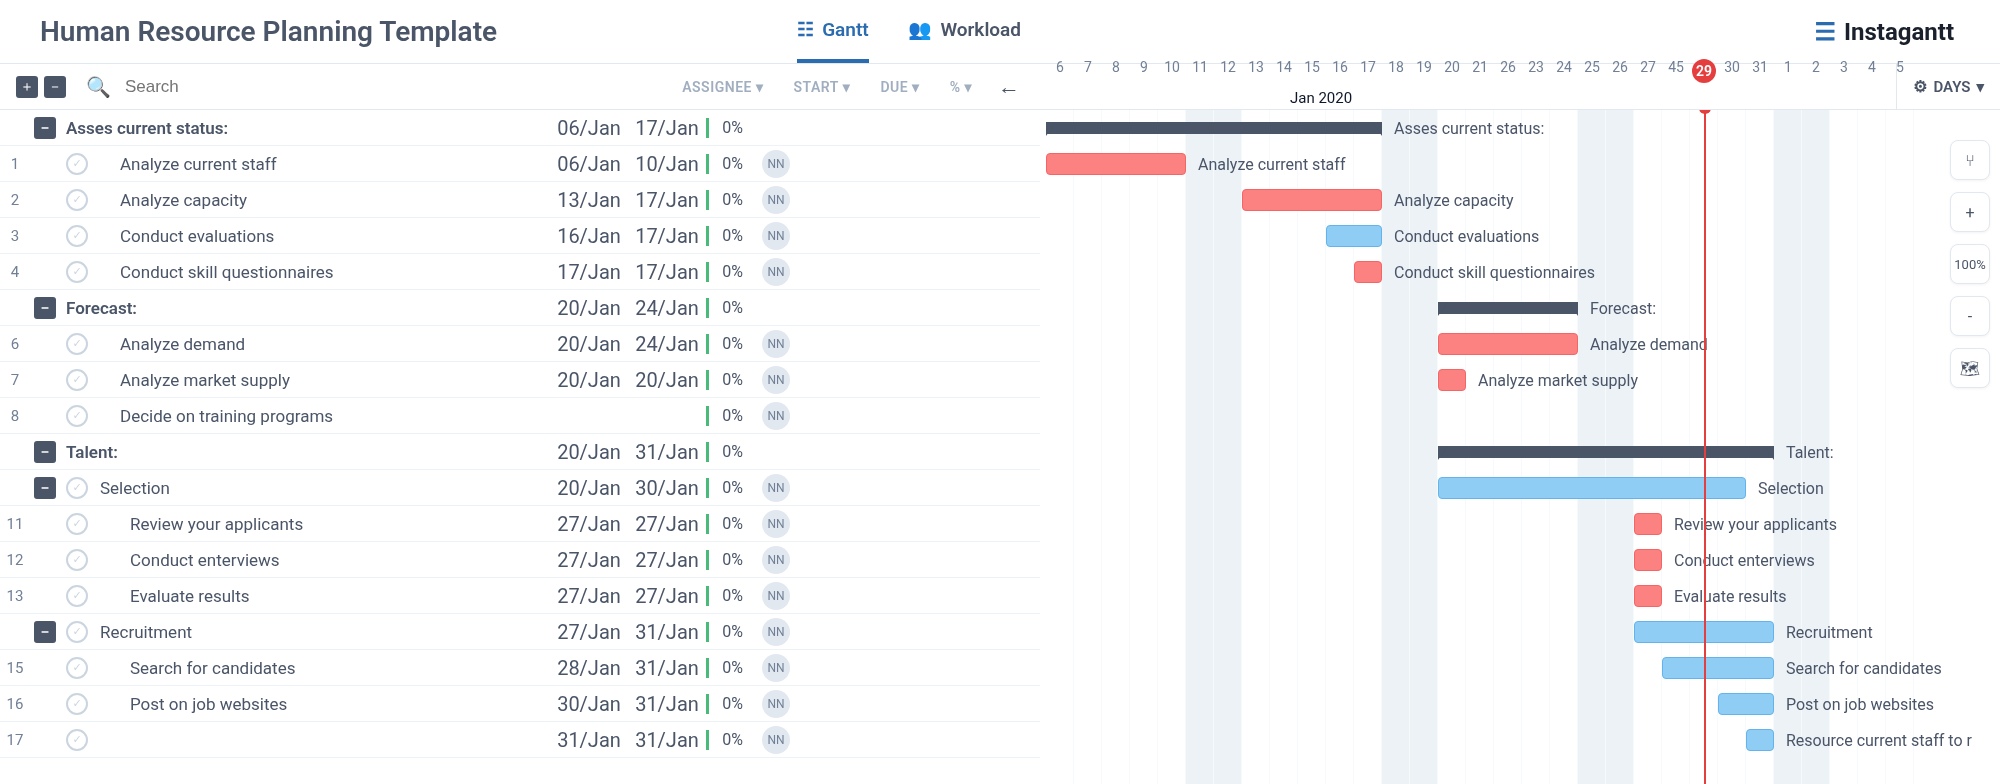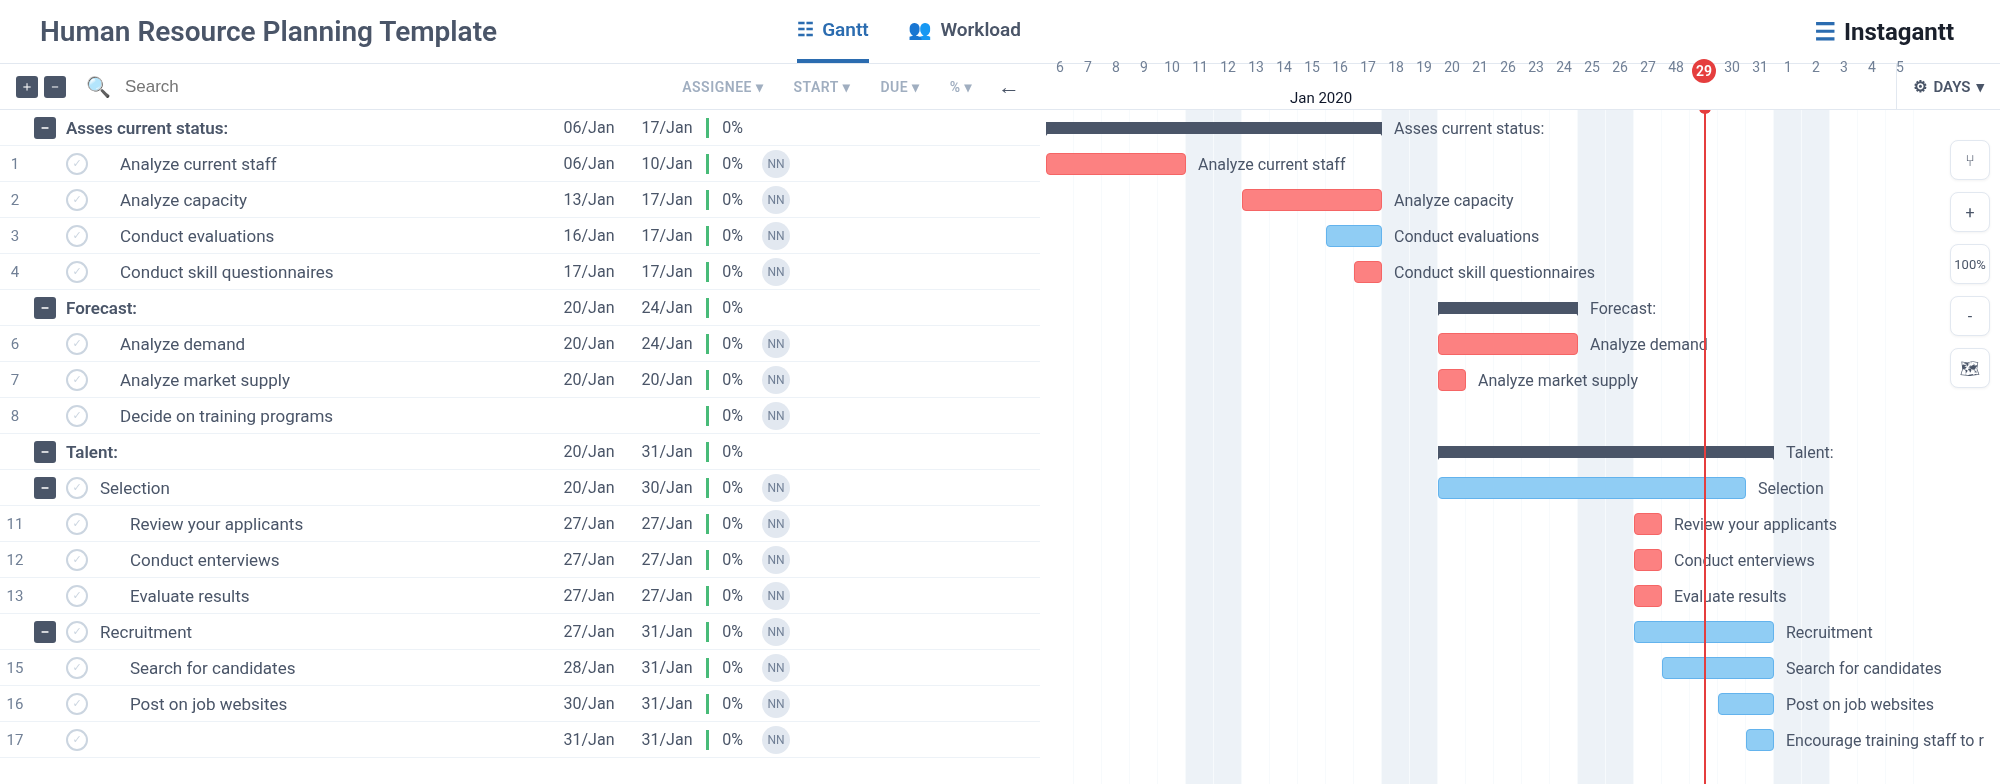--- a/index.html
+++ b/index.html
@@ -38,21 +38,21 @@
 .today-marker { position: absolute; top: -8px; width: 12px; height: 12px; border-radius: 50%; background: #e53e3e; left: -5px; }
 .row { display: flex; align-items: center; height: 36px; border-bottom: 1px solid #edf2f7; }
 .row-num { width: 30px; text-align: center; font-size: 15px; color: #718096; }
 .collapse-btn { width: 22px; height: 22px; background: #4a5568; color: #fff; border-radius: 3px; display: flex; align-items: center; justify-content: center; font-size: 14px; cursor: pointer; margin-left: 4px; margin-right: 10px; font-weight: bold;}
 .check-circle { width: 22px; height: 22px; border: 2px solid #cbd5e0; border-radius: 50%; margin-right: 12px; display: flex; align-items: center; justify-content: center; font-size: 11px; color: #cbd5e0; cursor: pointer; }
 .task-name { font-size: 17px; color: #4a5568; flex: 1; cursor: pointer; }
 .group .task-name { font-weight: 600; }
 .indent-1 { padding-left: 20px; }
 .indent-2 { padding-left: 55px; }
 .cells { display: flex; align-items: center; }
-.date-cell { width: 78px; text-align: center; font-size: 16px; color: #4a5568; }
+.date-cell { width: 78px; text-align: center; font-size: 20px; color: #4a5568; }
 .pct-cell { width: 50px; text-align: center; font-size: 16px; color: #4a5568; border-left: 3px solid #48bb78; height: 20px; line-height: 20px; }
 .avatar { width: 28px; height: 28px; border-radius: 50%; background: #e2e8f0; color: #718096; font-size: 12px; display: flex; align-items: center; justify-content: center; margin-left: 6px; margin-right: 8px; cursor: pointer; }
 .left-cells { display: flex; width: 550px; align-items: center; }
 .gantt-row { height: 36px; position: relative; display: flex; align-items: center; }
 .bar { position: absolute; height: 22px; border-radius: 4px; border: 1px solid rgba(0,0,0,0.1); }
 .bar.red { background: #fc8181; border-color: #f56565; }
 .bar.blue { background: #90cdf4; border-color: #63b3ed; }
 .bar-label { position: absolute; font-size: 16px; color: #4a5568; white-space: nowrap; }
 .group-bar { position: absolute; height: 12px; background: #4a5568; }
 .group-bar::before, .group-bar::after { content: ''; position: absolute; top: 0; width: 0; height: 0; border-top: 14px solid #4a5568; }
@@ -129,21 +129,21 @@
         <div class="day-cell">18</div>
         <div class="day-cell">19</div>
         <div class="day-cell">20</div>
         <div class="day-cell">21</div>
         <div class="day-cell">26</div>
         <div class="day-cell">23</div>
         <div class="day-cell">24</div>
         <div class="day-cell">25</div>
         <div class="day-cell">26</div>
         <div class="day-cell">27</div>
-        <div class="day-cell">48</div>
+        <div class="day-cell">45</div>
         <div class="day-cell today">29</div>
         <div class="day-cell">30</div>
         <div class="day-cell">31</div>
         <div class="day-cell">1</div>
         <div class="day-cell">2</div>
         <div class="day-cell">3</div>
         <div class="day-cell">4</div>
         <div class="day-cell">5</div>
       </div>
   </div>
@@ -500,21 +500,21 @@
         <div class="gantt-row">
           <div class="bar blue" style="left: 622px; width: 112px;"></div>
           <div class="bar-label" style="left: 746px;">Search for candidates</div>
         </div>
         <div class="gantt-row">
           <div class="bar blue" style="left: 678px; width: 56px;"></div>
           <div class="bar-label" style="left: 746px;">Post on job websites</div>
         </div>
         <div class="gantt-row">
           <div class="bar blue" style="left: 706px; width: 28px;"></div>
-          <div class="bar-label" style="left: 746px;">Encourage training staff to r</div>
+          <div class="bar-label" style="left: 746px;">Resource current staff to r</div>
         </div>
       </div>
     <div class="today-line" id="today-line" style="left: 664px;">
         <div class="today-marker"></div>
       </div>
     <div class="side-controls">
       <div class="side-btn">⑂</div>
       <div class="side-btn">+</div>
       <div class="side-btn" style="font-size:13px">100%</div>
       <div class="side-btn">-</div>

